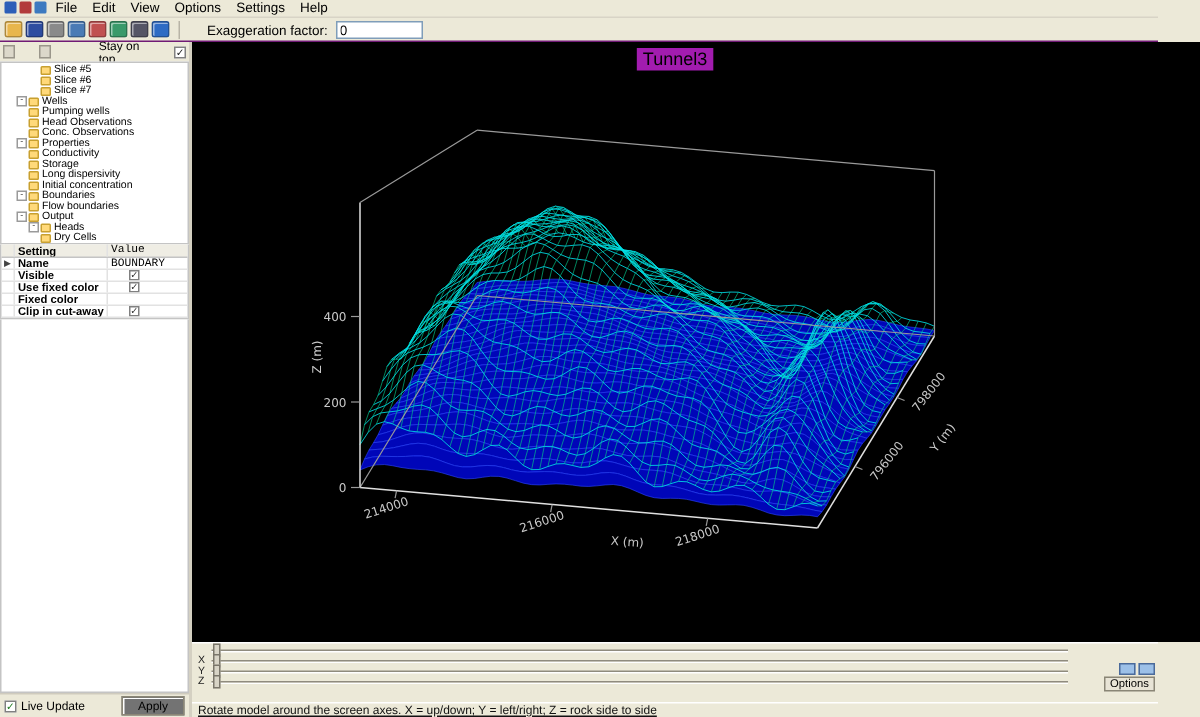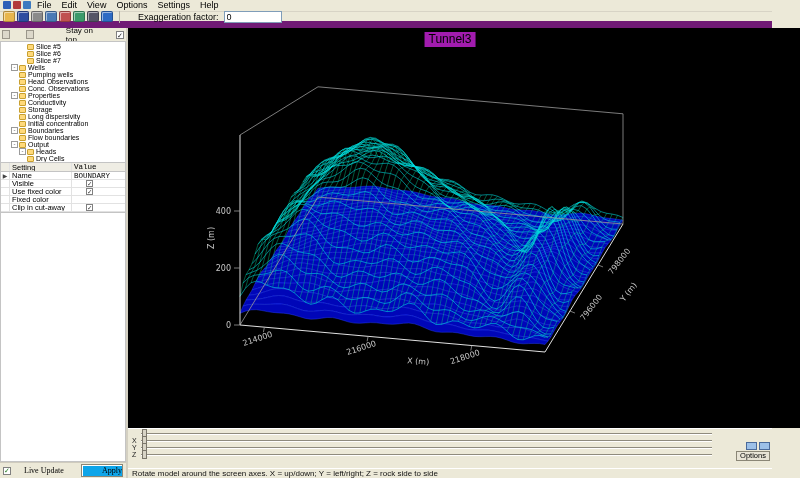--- a/index.html
+++ b/index.html
@@ -6,21 +6,21 @@
   html,body{width:800px;height:478px;overflow:hidden;}
   body{font-family:"Liberation Sans",sans-serif;background:#ece9d8;color:#000;}
   .app{width:772px;height:478px;display:flex;flex-direction:column;}
 
   
   .menubar{height:12px;display:flex;align-items:center;padding:0 2px;background:#ece9d8;border-bottom:1px solid #d8d4c6;font-size:9px;}
   .mini-icon{width:8px;height:8px;display:inline-block;margin:0 1px;border-radius:1px;}
   .menu-item{padding:0 5px;line-height:11px;cursor:default;}
 
   
-  .toolbar{height:16px;display:flex;align-items:center;gap:2px;padding:0 3px;background:#ece9d8;border-bottom:7px solid #701a75;}
+  .toolbar{height:16px;display:flex;align-items:center;gap:2px;padding:0 3px;background:#ece9d8;border-bottom:1px solid #701a75;}
   .tool-icon{width:12px;height:11px;display:inline-block;border-radius:2px;border:1px solid rgba(0,0,0,.25);box-shadow:inset 1px 1px rgba(255,255,255,.5);}
   .tb-sep{width:1px;height:12px;background:#b8b4a6;margin:0 4px;}
   .exagg-label{font-size:9px;margin-left:12px;margin-right:3px;}
   .exagg-input{width:58px;height:12px;border:1px solid #7f9db9;background:#fff;font-family:inherit;font-size:9px;padding:0 2px;}
 
   
   .content{flex:1;display:flex;min-height:0;}
 
   
   .sidebar{width:126px;display:flex;flex-direction:column;background:#f2f1ea;}
@@ -33,27 +33,27 @@
 
   .tree{height:122px;background:#fff;border:1px solid #c4c4c4;overflow:hidden;font-size:7px;padding-top:1px;}
   .tnode{height:7px;line-height:7px;display:flex;align-items:center;white-space:nowrap;cursor:default;}
   .expander{width:7px;height:7px;border:1px solid #9a9a9a;background:#fff;font-size:6px;line-height:5px;text-align:center;margin-right:1px;flex:0 0 auto;color:#444;}
   .folder{width:7px;height:6px;background:#ffd97a;border:1px solid #c8a030;margin-right:2px;flex:0 0 auto;border-radius:1px;}
 
   .grid{background:#fff;border:1px solid #c4c4c4;border-top:none;font-size:7.5px;}
   .grow{display:flex;height:8px;line-height:8px;border-bottom:1px solid #e2e2e2;}
   .grow.head{background:#efede4;border-bottom:1px solid #c4c4c4;height:9px;line-height:9px;}
   .gsel{width:9px;border-right:1px solid #e2e2e2;text-align:center;font-size:6px;color:#444;flex:0 0 auto;}
-  .gset{width:62px;padding-left:2px;border-right:1px solid #e2e2e2;overflow:hidden;flex:0 0 auto;}
+  .gset{width:62px;padding-left:2px;border-right:1px solid #e2e2e2;overflow:hidden;flex:0 0 auto;font-weight:bold;}
   .gval{flex:1;padding-left:2px;display:flex;align-items:center;overflow:hidden;font-family:Liberation Mono, monospace;}
   .gval .cb{margin-left:12px;width:7px;height:7px;}
 
   .props-empty{flex:1;background:#fff;border:1px solid #c4c4c4;border-top:none;}
-  .sidebar-bottom{height:16px;display:flex;align-items:center;gap:13px;padding:0 3px;background:#ece9d8;border-top:1px solid #cfcbbd;font-size:8px;font-family:Liberation Serif, serif;}
-  .apply-btn{margin-left:auto;width:42px;height:13px;font-size:8px;font-family:inherit;background:#0ea5e9;border:1px solid #8a8676;box-shadow:inset 1px 1px #fff;cursor:default;text-align:right;}
+  .sidebar-bottom{height:16px;display:flex;align-items:center;gap:3px;padding:0 3px;background:#ece9d8;border-top:1px solid #cfcbbd;font-size:8px;}
+  .apply-btn{margin-left:auto;width:42px;height:13px;font-size:8px;font-family:inherit;background:#737373;border:1px solid #8a8676;box-shadow:inset 1px 1px #fff;cursor:default;}
 
   
   .main{flex:1;display:flex;flex-direction:column;min-width:0;}
   .viewport{position:relative;height:400px;background:#000;}
   .viewport svg{display:block;}
   .plot-title{position:absolute;top:4px;left:50%;transform:translateX(-50%);background:#a21caf;color:#000;font-size:12px;padding:0 4px;line-height:15px;}
 
   
   .controls{height:40px;background:#ece9d8;position:relative;border-top:1px solid #fff;}
   .tabs{height:12px;display:flex;align-items:flex-end;padding-left:2px;gap:1px;border-bottom:1px solid #9a968a;}
@@ -64,21 +64,21 @@
   .slabel{width:6px;font-size:7px;line-height:7px;color:#222;flex:0 0 auto;}
   .track{flex:1;height:3px;position:relative;}
   .track::before{content:"";position:absolute;left:0;right:0;top:1px;height:1px;background:#8f8b7e;box-shadow:0 1px #fff;}
   .thumb{position:absolute;top:-3px;width:5px;height:9px;background:#d8d4c6;border:1px solid #7a766a;}
   .cluster{position:absolute;right:2px;top:13px;width:56px;display:flex;flex-direction:column;align-items:flex-end;gap:1px;font-size:7.5px;}
   .cluster-row{display:flex;gap:2px;}
   .blue-btn{width:11px;height:8px;background:#9cc0e8;border:1px solid #4a6a9a;}
   .options-btn{width:34px;height:10px;font-size:7.5px;font-family:inherit;background:#e8e4d6;border:1px solid #8a8676;line-height:8px;padding:0;cursor:default;}
   .autorotate{line-height:9px;margin-top:47px;}
 
-  .statusbar{height:10px;background:#ece9d8;border-top:1px solid #fff;font-size:8px;line-height:10px;padding-left:4px;white-space:nowrap;overflow:hidden;color:#111;}
+  .statusbar{height:10px;background:#ece9d8;border-top:1px solid #fff;font-size:8px;line-height:10px;padding-left:4px;white-space:nowrap;overflow:hidden;color:#111;text-decoration:underline;}
 
   svg text{font-family:"DejaVu Sans",sans-serif;}
 </style>
 </head>
 <body>
 
 <div class="app">
 
   <div class="menubar">
     <span><span class="mini-icon" style="background: rgb(45, 95, 184);"></span><span class="mini-icon" style="background: rgb(178, 59, 59);"></span><span class="mini-icon" style="background: rgb(61, 122, 192);"></span></span>

